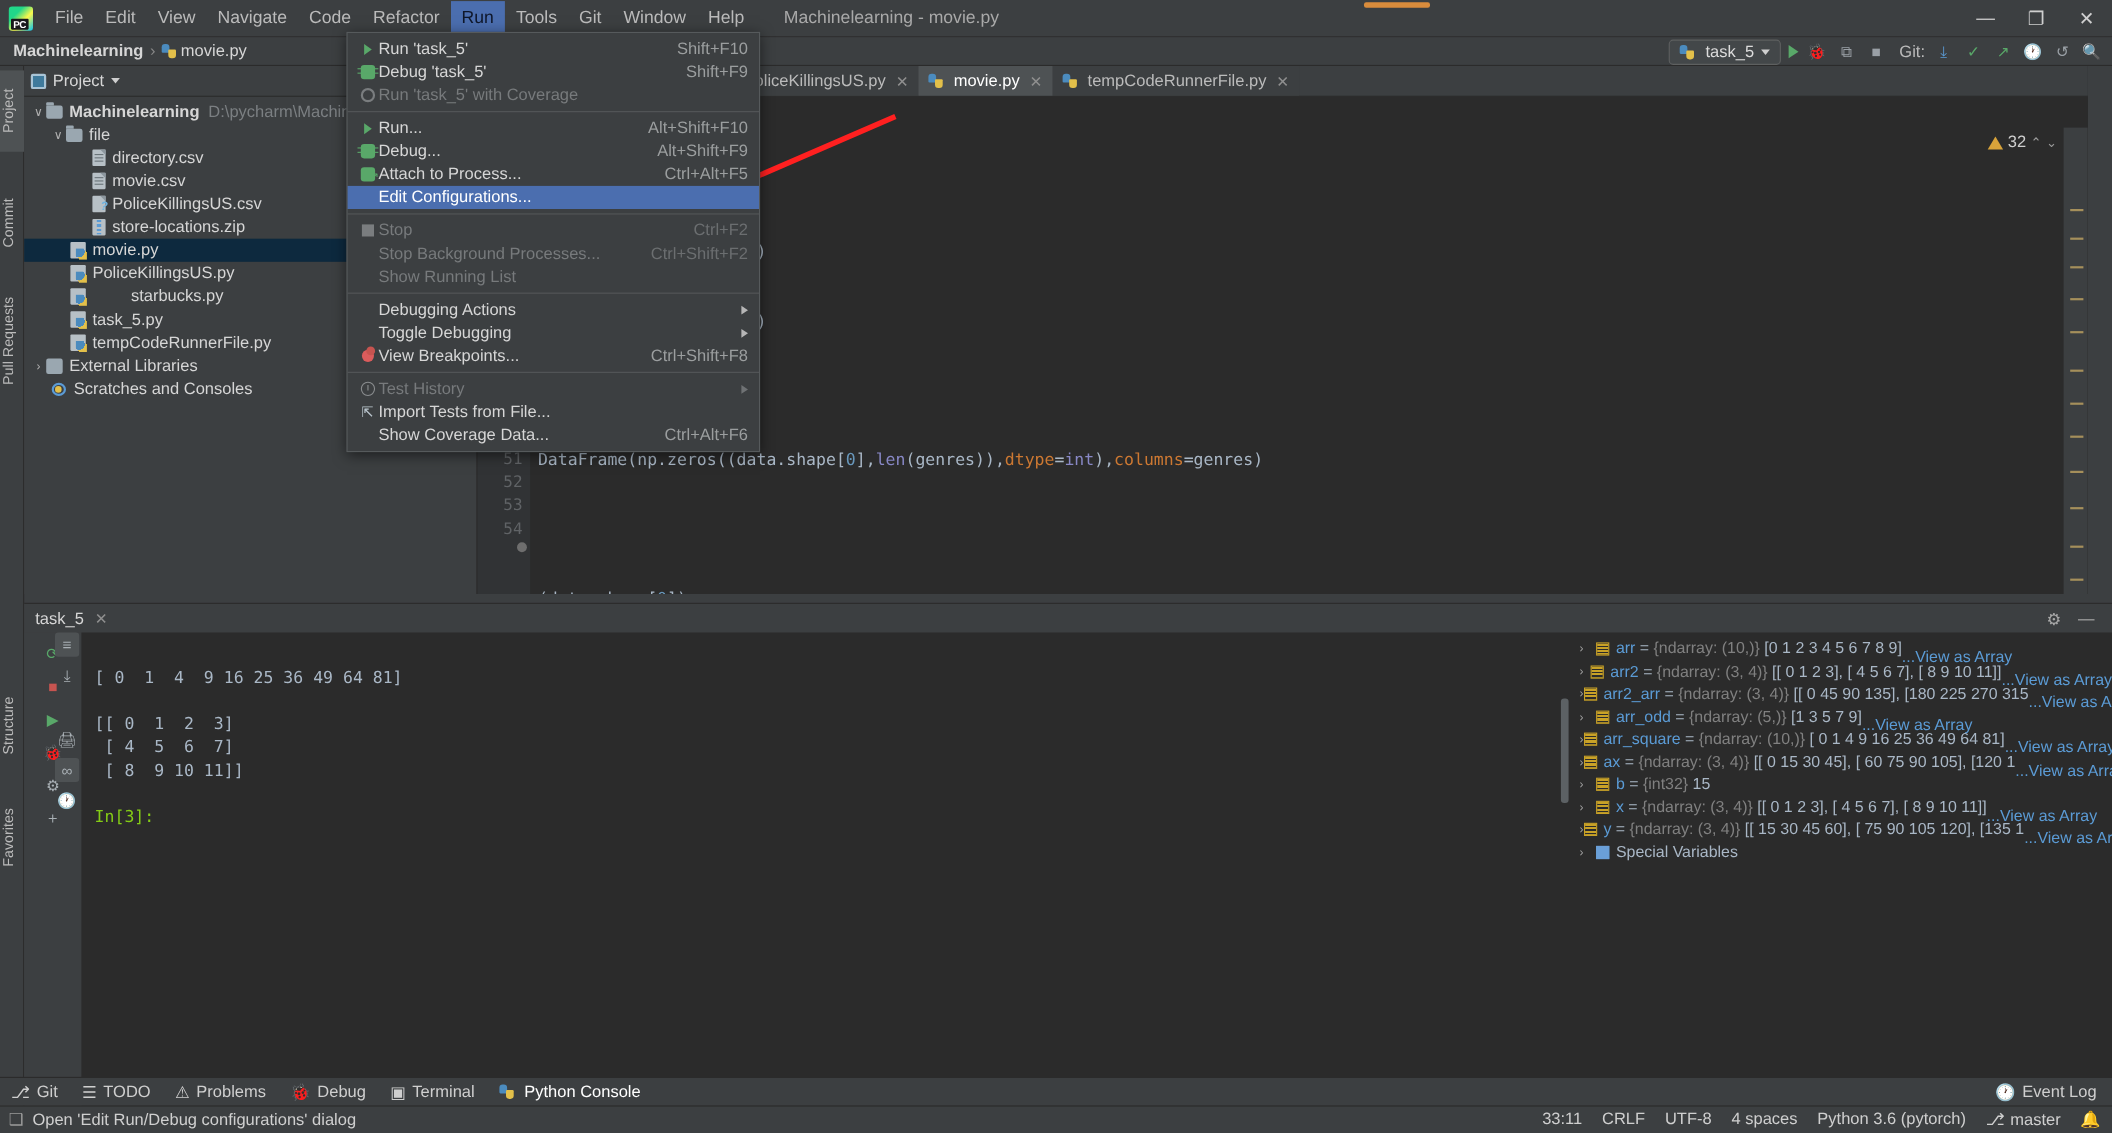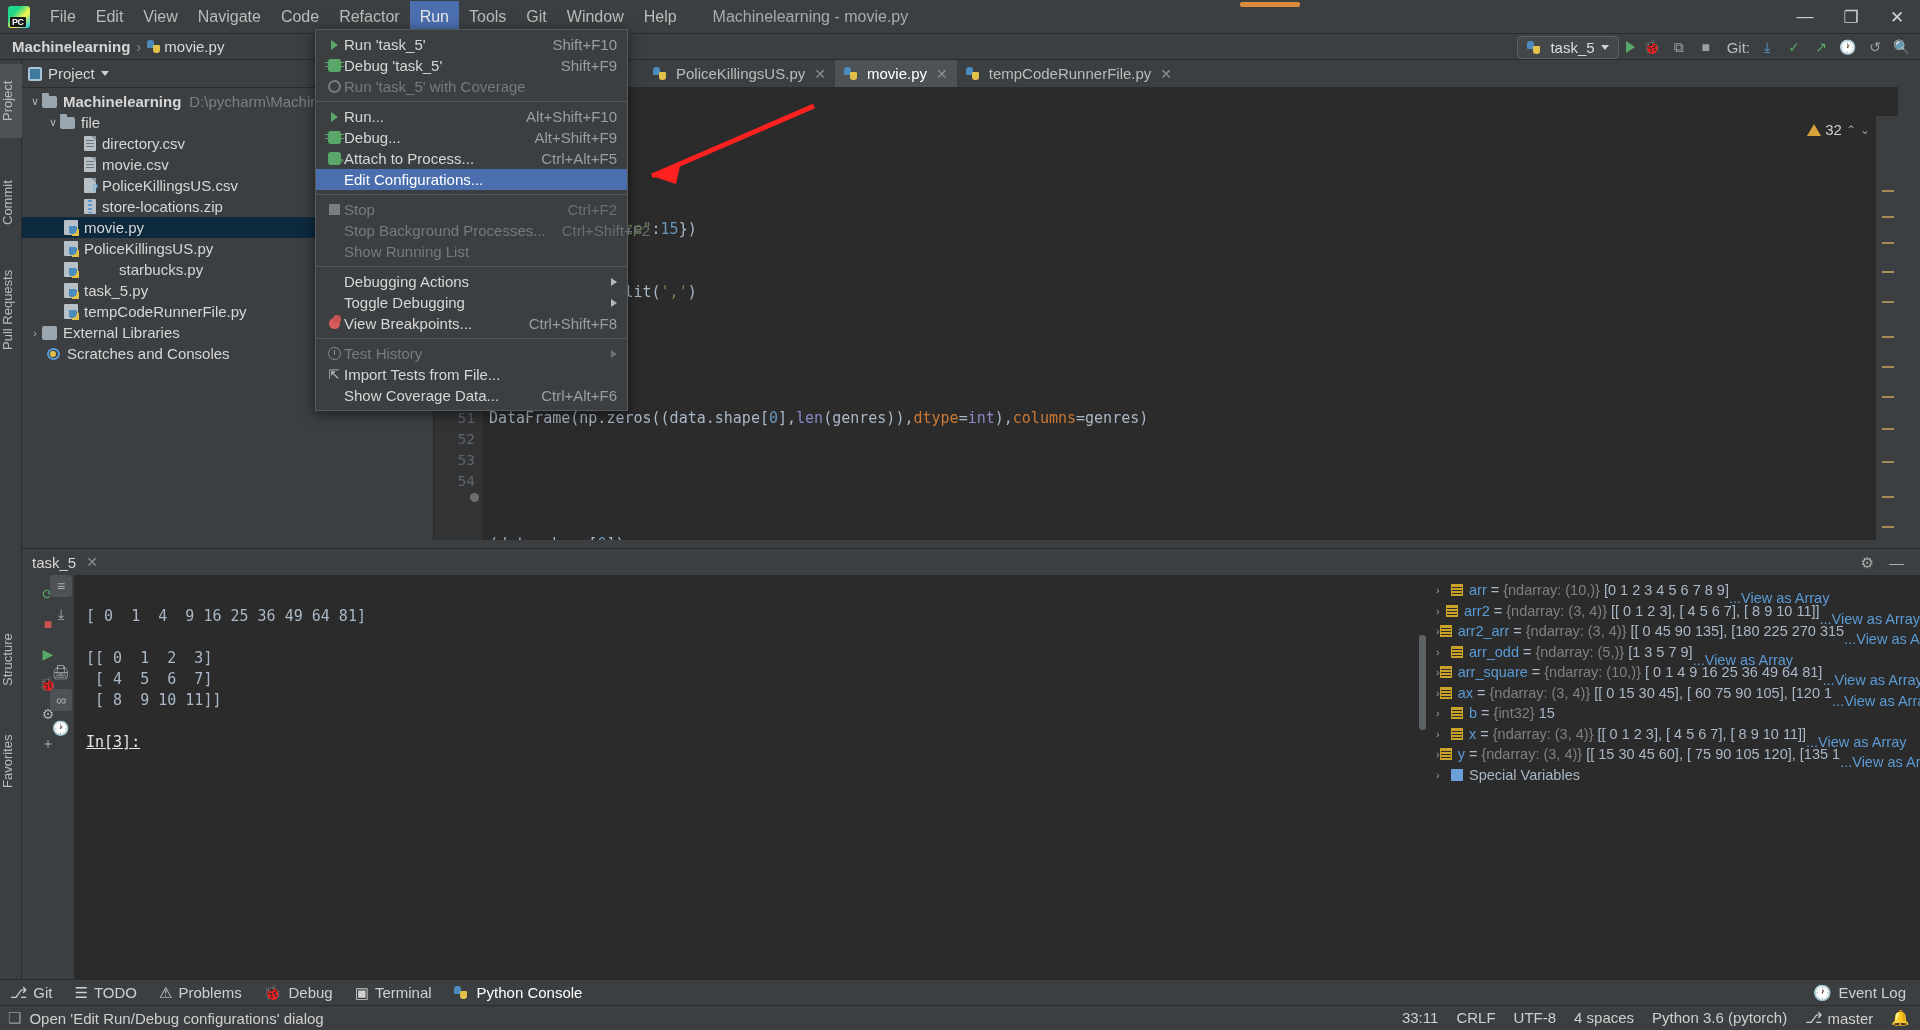--- a/index.html
+++ b/index.html
@@ -26,21 +26,21 @@
   }
   .pc-logo::after{
     content:"PC"; position:absolute; left:2px; bottom:1px;
     font-size:9px; font-weight:bold; color:#111; letter-spacing:-0.5px;
     background:#17171a; color:#fff; padding:0 2px; border-radius:1px;
   }
   .menu-item {
     padding:6px 10px; font-size:16px; color:#bbbbbb; cursor:default;
     white-space:nowrap; line-height:20px;
   }
-  .menu-item.active { background:#4b6eaf; color:#e5e5e5; }
+  .menu-item.active { background:#4b6eaf; color:#0f172a; }
   .win-title {
     margin-left:26px; font-size:16px; color:#a9a9a9; white-space:nowrap;
   }
   .win-ctrl {
     position:absolute; top:0; height:34px; display:flex; align-items:center;
   }
   .win-btn{ width:46px; height:34px; display:flex; align-items:center; justify-content:center;
             font-size:17px; color:#cfcfcf; }
   .updbar{
     position:absolute; right:620px; top:2px; width:60px; height:5px;
@@ -163,21 +163,21 @@
     position:absolute; right:28px; top:33px; display:flex; align-items:center; gap:4px;
     font-size:15px; color:#cfcfcf;
   }
   .wtri{ width:0;height:0;border-left:7px solid transparent;border-right:7px solid transparent;border-bottom:12px solid #d8a33a; position:relative;}
   .marks{ position:absolute; right:4px; width:12px; height:2px; background:#a58f5b; }
   .bpmark{ position:absolute; left:36px; width:9px;height:9px;border-radius:50%; background:#6e6e6e;}
   .redline{ position:absolute; left:0; top:0; width:100%; height:100%; pointer-events:none; }
 
   
   .popup{
-    position:absolute; left:315px; top:29px; width:313px;
+    position:absolute; left:315px; top:29px; width:376px;
     background:#3c3f41; border:1px solid #565a5c; box-shadow:0 3px 12px rgba(0,0,0,.55);
     padding:4px 0; z-index:50; font-size:15px;
   }
   .mrow{ height:21px; display:flex; align-items:center; padding:0 10px 0 8px; white-space:nowrap; }
   .mrow.hl{ background:#4b6eaf; }
   .mrow.dis .mlabel{ color:#777a7c; }
   .mrow.dis .mkey{ color:#6b6e70; }
   .micon{ width:20px; flex:none; display:flex; align-items:center; justify-content:center; }
   .mlabel{ color:#d6d6d6; flex:1; }
   .mrow.hl .mlabel{ color:#ffffff; }
@@ -212,21 +212,21 @@
   .cs-btn{ width:22px;height:22px; display:flex;align-items:center;justify-content:center; font-size:14px; color:#a9b0b5;}
   .cs-btn.green{ color:#59a869; }
   .cs-btn.red{ color:#c75450; }
   .cs-btn.box{ background:#4e5254; border-radius:3px; }
   .cs-col2{ position:absolute; left:28px; top:26px; }
   .consoleout{
     position:absolute; left:52px; top:26px; right:490px; bottom:0; background:#2b2b2b;
     font-family:"DejaVu Sans Mono", monospace; font-size:15px; color:#a9b7c6;
     padding:10px 0 0 12px; white-space:pre; line-height:21px; overflow:hidden;
   }
-  .prompt{ color:#e5e5e5;text-decoration:underline; }
+  .prompt{ color:#84cc16; }
   .vscroll{ position:absolute; right:4px; top:60px; width:7px; height:95px; background:#5c6164; border-radius:3px; }
   .varpanel{
     position:absolute; right:0; top:26px; width:490px; bottom:0; background:#2b2b2b;
     font-size:14.5px; padding-top:5px; overflow:hidden;
   }
   .vrow{ height:20.5px; display:flex; align-items:center; white-space:nowrap; padding-left:6px; }
   .vchev{ width:15px; color:#a0a0a0; font-size:11px; }
   .vico{ width:12px;height:12px;margin-right:6px;flex:none;
     background:repeating-linear-gradient(#c9a227 0 2px,#2b2b2b 2px 3px); border:1px solid #c9a227;}
   .vico.sp{ background:#6a9fd8; border-color:#6a9fd8; }

